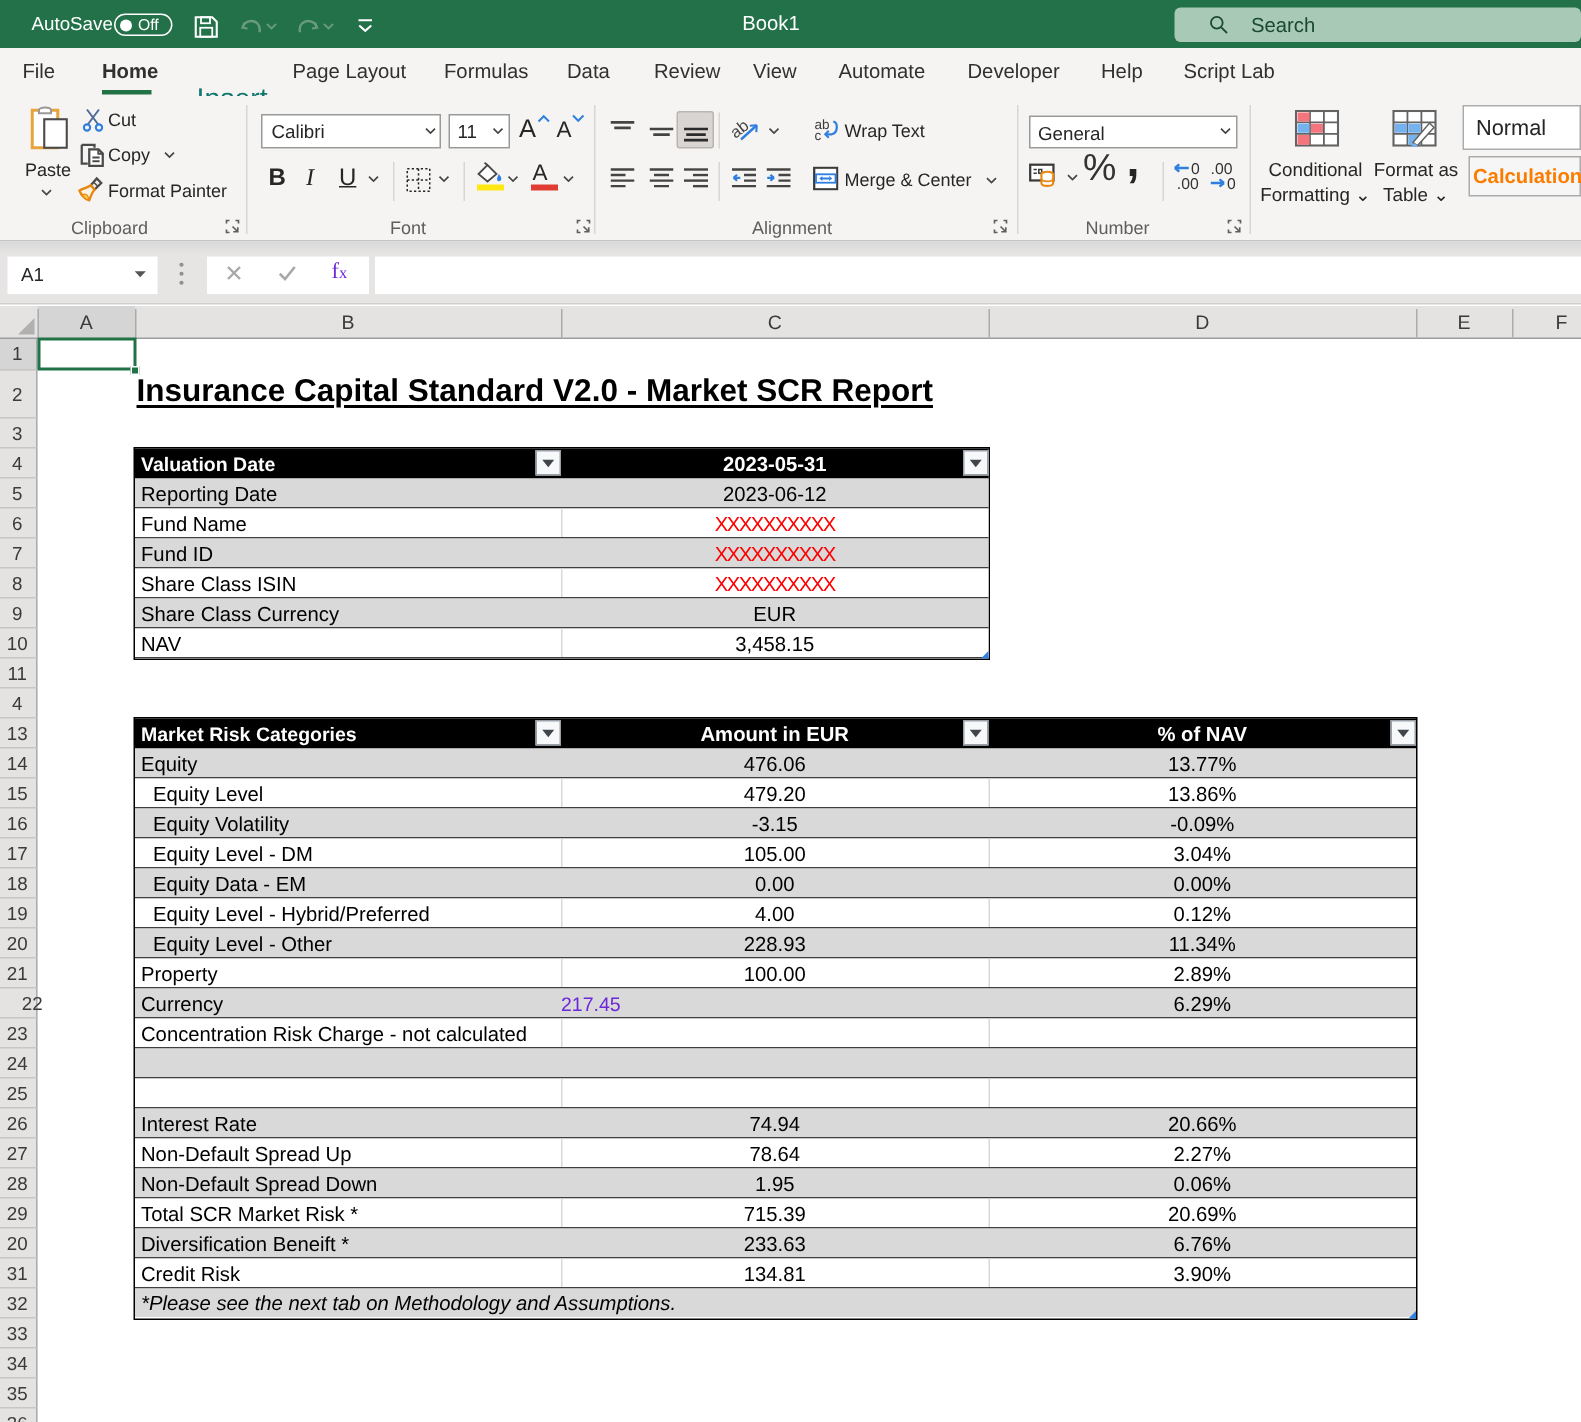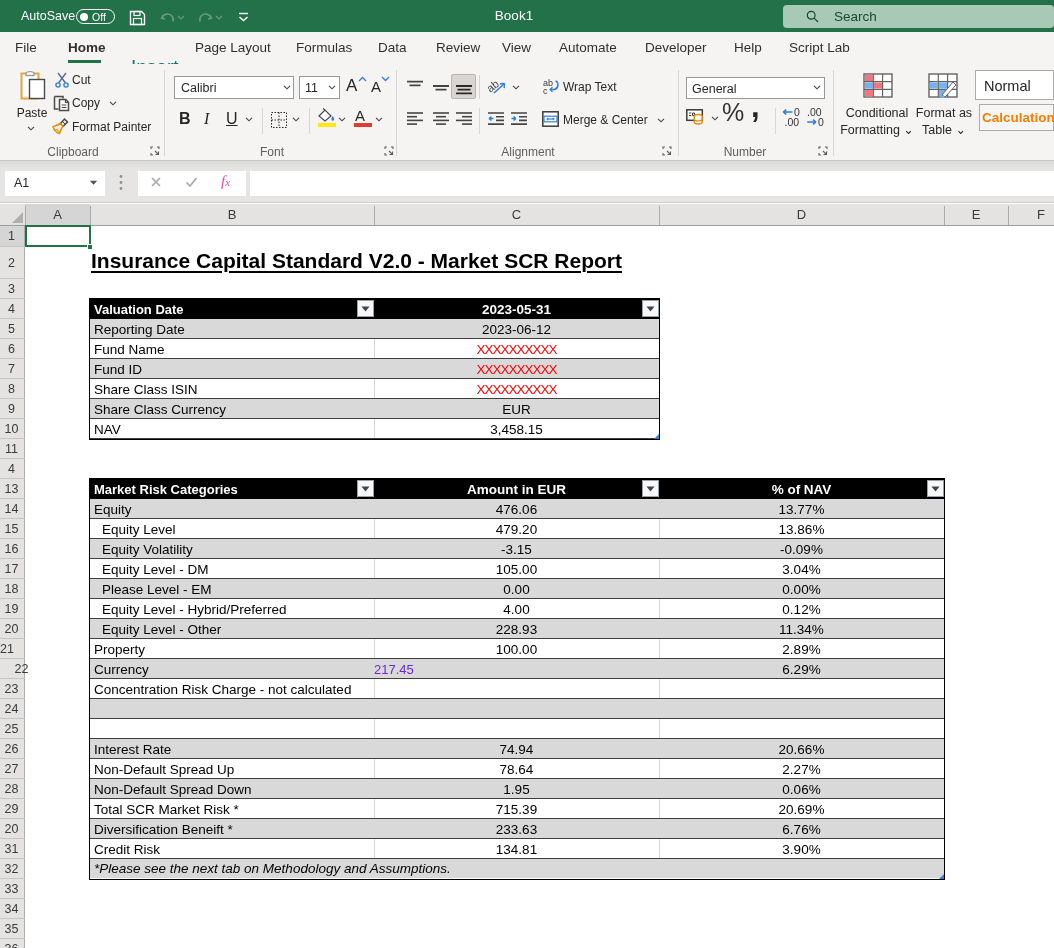--- a/index.html
+++ b/index.html
@@ -290,21 +290,21 @@
     <circle cx="2" cy="8.5" r="1.4" fill="#909090"></circle>
     <circle cx="2" cy="14.5" r="1.4" fill="#909090"></circle>
   </svg>
 <div class="ab" style="left:138px;top:171px;width:108px;height:25px;background:#fff"></div>
 <svg class="ab" style="left:150px;top:176px" width="12" height="12" viewBox="0 0 12 12">
     <path d="M2 2 L10 10 M10 2 L2 10" stroke="#a8a8a8" stroke-width="1.6"></path>
   </svg>
 <svg class="ab" style="left:185px;top:176px" width="13" height="12" viewBox="0 0 13 12">
     <path d="M1.5 6.5 L5 10 L11.5 2" fill="none" stroke="#a8a8a8" stroke-width="1.7"></path>
   </svg>
-<div class="tx" style="left:221px;top:173px;font-size:15px;font-style:italic;font-family:'Liberation Serif',serif;color:#ec4899">f<span style="font-size:11px">x</span></div>
+<div class="tx" style="left:221px;top:173px;font-size:15px;font-family:'Liberation Serif',serif;color:#6d28d9">f<span style="font-size:11px">x</span></div>
 <div class="ab" style="left:250px;top:171px;width:804px;height:25px;background:#fff"></div>
 <div class="ab" style="left:0;top:204px;width:1054px;height:744px;background:#fff">
 <div class="ab" style="left:0;top:0;width:1054px;height:22px;background:#e4e3e1;border-bottom:1px solid #9d9d9d"></div>
 <div class="ab" style="left:25px;top:0;width:65px;height:22px;background:#d5d5d5"></div>
 <div class="ab" style="left:12px;top:8px;width:0;height:0;border-left:11px solid transparent;border-bottom:11px solid #b0b0b0"></div>
 <div class="tx" style="left:25px;top:3px;width:65px;text-align:center;font-size:13px;color:#3b3b3b">A</div>
 <div class="tx" style="left:90px;top:3px;width:284px;text-align:center;font-size:13px;color:#3b3b3b">B</div>
 <div class="tx" style="left:374px;top:3px;width:285px;text-align:center;font-size:13px;color:#3b3b3b">C</div>
 <div class="tx" style="left:659px;top:3px;width:285px;text-align:center;font-size:13px;color:#3b3b3b">D</div>
 <div class="tx" style="left:944px;top:3px;width:64px;text-align:center;font-size:13px;color:#3b3b3b">E</div>
@@ -351,21 +351,21 @@
 <div class="tx" style="left:0;top:337.5px;width:23px;text-align:center;font-size:12.5px;color:#3b3b3b">16</div>
 <div class="ab" style="left:0;top:354px;width:25px;height:1px;background:#c6c6c6"></div>
 <div class="tx" style="left:0;top:357.5px;width:23px;text-align:center;font-size:12.5px;color:#3b3b3b">17</div>
 <div class="ab" style="left:0;top:374px;width:25px;height:1px;background:#c6c6c6"></div>
 <div class="tx" style="left:0;top:377.5px;width:23px;text-align:center;font-size:12.5px;color:#3b3b3b">18</div>
 <div class="ab" style="left:0;top:394px;width:25px;height:1px;background:#c6c6c6"></div>
 <div class="tx" style="left:0;top:397.5px;width:23px;text-align:center;font-size:12.5px;color:#3b3b3b">19</div>
 <div class="ab" style="left:0;top:414px;width:25px;height:1px;background:#c6c6c6"></div>
 <div class="tx" style="left:0;top:417.5px;width:23px;text-align:center;font-size:12.5px;color:#3b3b3b">20</div>
 <div class="ab" style="left:0;top:434px;width:25px;height:1px;background:#c6c6c6"></div>
-<div class="tx" style="left:0;top:437.5px;width:23px;font-size:12.5px;color:#3b3b3b">21</div>
+<div class="tx" style="left:0;top:437.5px;width:23px;text-align:center;font-size:12.5px;color:#3b3b3b">21</div>
 <div class="ab" style="left:0;top:454px;width:25px;height:1px;background:#c6c6c6"></div>
 <div class="tx" style="left:0;top:457.5px;width:43px;text-align:center;font-size:12.5px;color:#3b3b3b">22</div>
 <div class="ab" style="left:0;top:474px;width:25px;height:1px;background:#c6c6c6"></div>
 <div class="tx" style="left:0;top:477.5px;width:23px;text-align:center;font-size:12.5px;color:#3b3b3b">23</div>
 <div class="ab" style="left:0;top:494px;width:25px;height:1px;background:#c6c6c6"></div>
 <div class="tx" style="left:0;top:497.5px;width:23px;text-align:center;font-size:12.5px;color:#3b3b3b">24</div>
 <div class="ab" style="left:0;top:514px;width:25px;height:1px;background:#c6c6c6"></div>
 <div class="tx" style="left:0;top:517.5px;width:23px;text-align:center;font-size:12.5px;color:#3b3b3b">25</div>
 <div class="ab" style="left:0;top:534px;width:25px;height:1px;background:#c6c6c6"></div>
 <div class="tx" style="left:0;top:537.5px;width:23px;text-align:center;font-size:12.5px;color:#3b3b3b">26</div>
@@ -463,21 +463,21 @@
 <div class="tx" style="left:102px;top:542px;font-size:13.5px;color:#000">Equity Volatility</div>
 <div class="tx" style="left:374px;top:542px;width:285px;text-align:center;font-size:13.5px;color:#000">-3.15</div>
 <div class="tx" style="left:659px;top:542px;width:285px;text-align:center;font-size:13.5px;color:#000">-0.09%</div>
 <div class="ab" style="left:90px;top:559px;width:854px;height:20px;background:#fff;border-bottom:1px solid #3f3f3f"></div>
 <div class="ab" style="left:374px;top:559px;width:1px;height:19px;background:#d9d9d9"></div>
 <div class="ab" style="left:659px;top:559px;width:1px;height:19px;background:#d9d9d9"></div>
 <div class="tx" style="left:102px;top:562px;font-size:13.5px;color:#000">Equity Level - DM</div>
 <div class="tx" style="left:374px;top:562px;width:285px;text-align:center;font-size:13.5px;color:#000">105.00</div>
 <div class="tx" style="left:659px;top:562px;width:285px;text-align:center;font-size:13.5px;color:#000">3.04%</div>
 <div class="ab" style="left:90px;top:579px;width:854px;height:20px;background:#d9d9d9;border-bottom:1px solid #3f3f3f"></div>
-<div class="tx" style="left:102px;top:582px;font-size:13.5px;color:#000">Please Level - EM</div>
+<div class="tx" style="left:102px;top:582px;font-size:13.5px;color:#000">Equity Data - EM</div>
 <div class="tx" style="left:374px;top:582px;width:285px;text-align:center;font-size:13.5px;color:#000">0.00</div>
 <div class="tx" style="left:659px;top:582px;width:285px;text-align:center;font-size:13.5px;color:#000">0.00%</div>
 <div class="ab" style="left:90px;top:599px;width:854px;height:20px;background:#fff;border-bottom:1px solid #3f3f3f"></div>
 <div class="ab" style="left:374px;top:599px;width:1px;height:19px;background:#d9d9d9"></div>
 <div class="ab" style="left:659px;top:599px;width:1px;height:19px;background:#d9d9d9"></div>
 <div class="tx" style="left:102px;top:602px;font-size:13.5px;color:#000">Equity Level - Hybrid/Preferred</div>
 <div class="tx" style="left:374px;top:602px;width:285px;text-align:center;font-size:13.5px;color:#000">4.00</div>
 <div class="tx" style="left:659px;top:602px;width:285px;text-align:center;font-size:13.5px;color:#000">0.12%</div>
 <div class="ab" style="left:90px;top:619px;width:854px;height:20px;background:#d9d9d9;border-bottom:1px solid #3f3f3f"></div>
 <div class="tx" style="left:102px;top:622px;font-size:13.5px;color:#000">Equity Level - Other</div>

